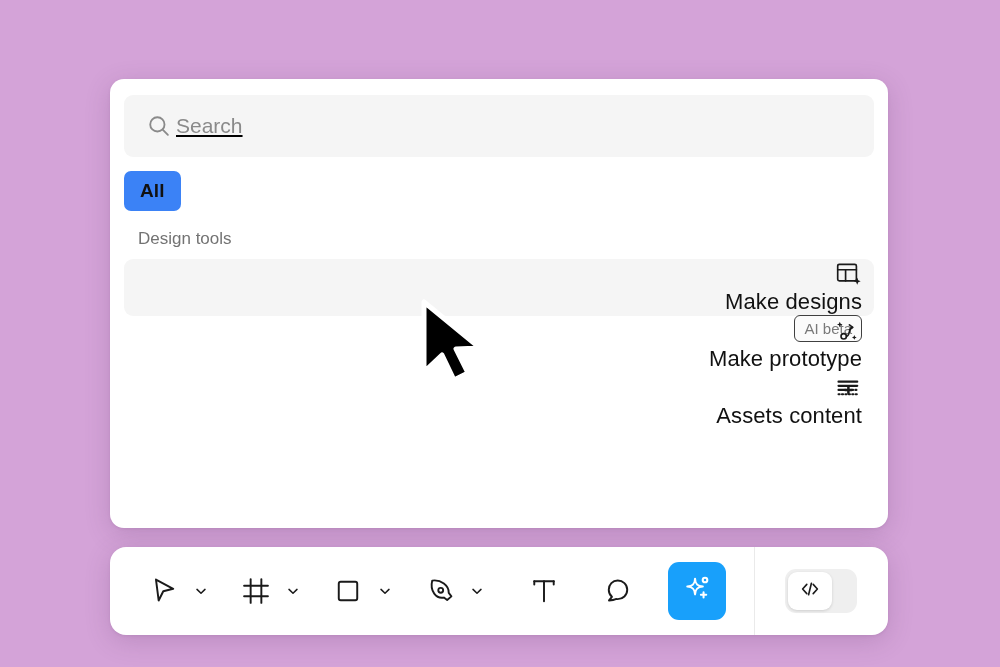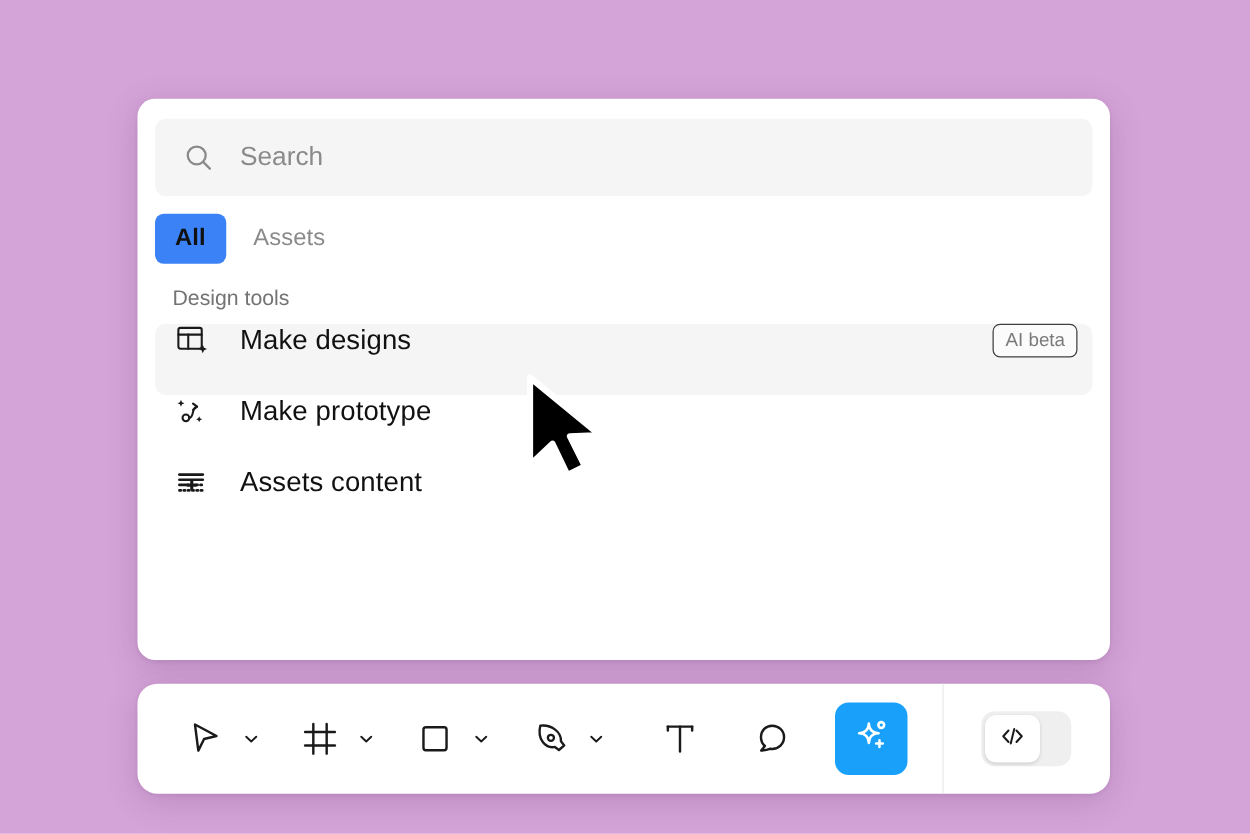--- a/index.html
+++ b/index.html
@@ -21,21 +21,22 @@
     padding:16px 14px 0 14px;
   }
 
   
   .searchbar {
     display:flex; align-items:center;
     height:62px;
     background:#f5f5f5;
     border-radius:9px;
     padding:0 22px;
-    gap:20px;
+    gap:4px;
+    text-decoration:underline;
   }
   .searchbar .si { flex:0 0 auto; display:flex; align-items:center; }
   .search-input {
     border:none; outline:none; background:transparent;
     font-family:"Liberation Sans", sans-serif;
     font-size:21px; color:#333; width:100%;
   }
   .search-input::placeholder { color:#8a8a8a; }
 
   
@@ -52,26 +53,27 @@
   .tab.active { background:#3b82f6; color:#111; font-weight:700; }
 
   
   .section-label {
     font-size:17px; color:#737373;
     padding:18px 14px 10px 14px;
   }
 
   
   .row {
-    display:flex; align-items:flex-start;
+    display:flex; align-items:flex-end;
     height:57px;
     border-radius:9px;
     padding:0 12px 0 14px;
     cursor:pointer;
     position:relative;
+    flex-direction:column;
   }
   .row.selected { background:#f5f5f5; }
   .row .ricon { flex:0 0 30px; display:flex; align-items:center; justify-content:center; }
   .row .rlabel {
     margin-left:24px;
     font-size:22px;
     color:#111;
     letter-spacing:0.1px;
   }
   .row .badge {
@@ -158,21 +160,20 @@
       <svg width="26" height="26" viewBox="0 0 24 24" fill="none" stroke="#8a8a8a" stroke-width="1.7" stroke-linecap="round">
         <circle cx="10.5" cy="10.5" r="6.6"></circle>
         <line x1="15.4" y1="15.4" x2="20.2" y2="20.2"></line>
       </svg>
     </span>
     <input class="search-input" type="text" placeholder="Search" style="">
   </div>
 
   <div class="tabs">
     <div class="tab active">All</div>
-    <div class="tab">Assets</div>
   </div>
 
   <div class="section-label">Design tools</div>
 
   <div class="row selected">
     <span class="ricon">
       <svg width="27" height="27" viewBox="0 0 26 26" fill="none" stroke="#1a1a1a" stroke-width="1.6" stroke-linecap="round" stroke-linejoin="round">
         <rect x="2.6" y="3.2" width="18" height="16" rx="1.6"></rect>
         <line x1="2.6" y1="8.4" x2="20.6" y2="8.4"></line>
         <line x1="10.2" y1="8.4" x2="10.2" y2="19.2"></line>

